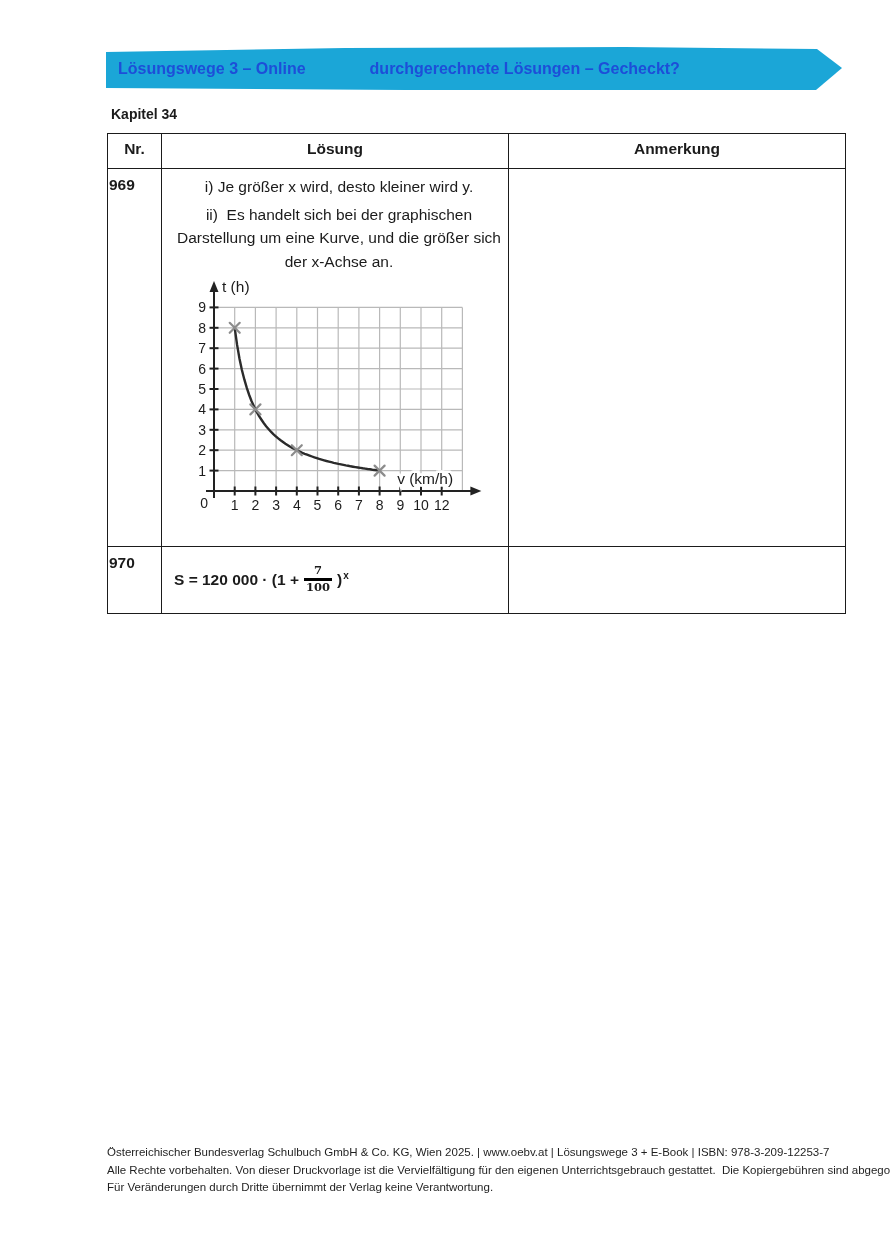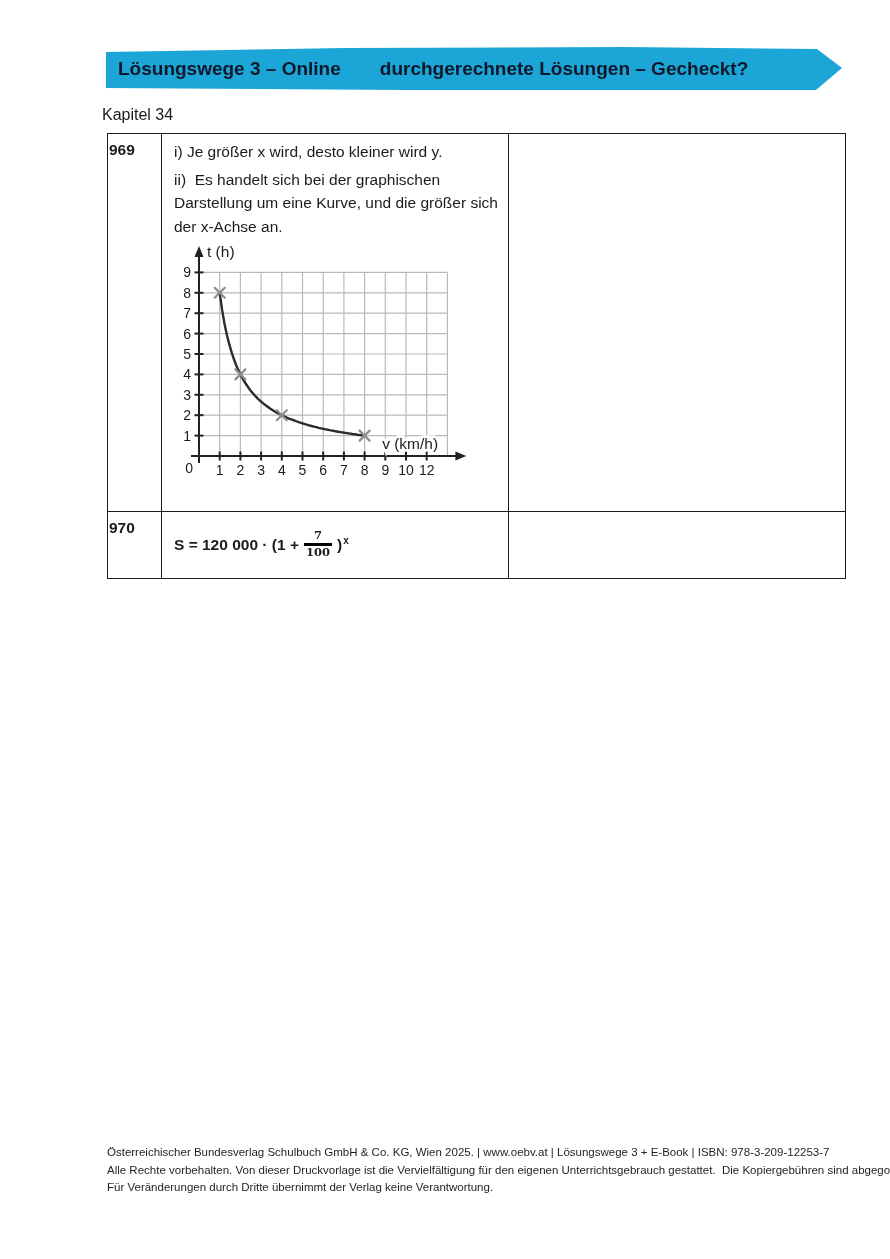--- a/index.html
+++ b/index.html
@@ -5,41 +5,42 @@
   html,body{margin:0;padding:0;}
   body{
     width:890px;height:1259px;background:#ffffff;position:relative;
     font-family:"Liberation Sans",sans-serif;color:#1b1b1b;overflow:hidden;
   }
   
   .banner{position:absolute;left:105px;top:47px;width:742px;height:44px;}
   .banner svg{position:absolute;left:0;top:0;}
   .banner-text{
     position:absolute;left:0;top:0;width:720px;height:43px;
-    display:flex;align-items:center;color:#0f172a;font-weight:bold;font-size:19px;
+    display:flex;align-items:center;color:#1d4ed8;font-weight:bold;font-size:16px;
     white-space:pre;
+    gap:15px;
   }
   .banner-text .bl{margin-left:13px;}
-  .banner-text .br{margin-left:39px;}
+  .banner-text .br{margin-left:49px;}
   
-  .page-title{position:absolute;left:102px;top:106px;font-size:16px;font-weight:normal;}
+  .page-title{position:absolute;left:111px;top:106px;font-size:14px;font-weight:bold;}
   
   table.solutions{
     position:absolute;left:107px;top:133px;border-collapse:collapse;table-layout:fixed;
     width:738px;
   }
   table.solutions th, table.solutions td{border:1.5px solid #1b1b1b;}
   table.solutions th{
     font-size:15.5px;font-weight:bold;text-align:center;vertical-align:top;padding-top:6px;
   }
   tr.header-row{height:35px;}
   tr.row-969{height:378px;}
   tr.row-970{height:67px;}
   .nr-cell{vertical-align:top;padding-top:7px;font-weight:bold;font-size:15.5px;}
-  .sol-cell{vertical-align:top;padding:6px 4px 0 12px;font-size:15.5px;}
+  .sol-cell{vertical-align:top;padding:6px 4px 0 12px;font-size:15.5px;text-align:center;}
   .sol-line{line-height:23.5px;white-space:pre;}
   .para-gap{margin-top:4px;}
   .chart-wrap{margin:6px 0 0 0;}
   .formula-cell{vertical-align:middle;padding-left:12px;font-size:15.5px;font-weight:bold;}
   .formula{display:flex;align-items:center;white-space:pre;}
   .frac{
     display:inline-flex;flex-direction:column;align-items:center;
     font-family:"DejaVu Serif",serif;font-size:11.5px;line-height:1.15;
     margin:0 5px 0 5px;transform:translateY(-1px);
   }
@@ -64,20 +65,25 @@
 
 <div class="page-title">Kapitel 34</div>
 
 <table class="solutions">
   <colgroup>
     <col style="width:54px">
       <col style="width:347px">
       <col style="width:337px">
   </colgroup>
   <tbody>
+      <tr class="header-row">
+    <th>Nr.</th>
+    <th>Lösung</th>
+    <th>Anmerkung</th>
+  </tr>
   <tr class="row-969">
     <td class="nr-cell">969</td>
     <td class="sol-cell">
       <div class="sol-line">i) Je größer x wird, desto kleiner wird y.</div>
       <div class="sol-line para-gap">ii)  Es handelt sich bei der graphischen</div>
       <div class="sol-line">Darstellung um eine Kurve, und die größer sich</div>
       <div class="sol-line">der x-Achse an.</div>
       <div class="chart-wrap"><svg viewBox="0 0 300 240" width="300" height="240">
               <line x1="45.7" y1="212" x2="45.7" y2="28.400000000000006" stroke="#b9b9b9" stroke-width="1.2"></line>
               <line x1="66.4" y1="212" x2="66.4" y2="28.400000000000006" stroke="#b9b9b9" stroke-width="1.2"></line>

